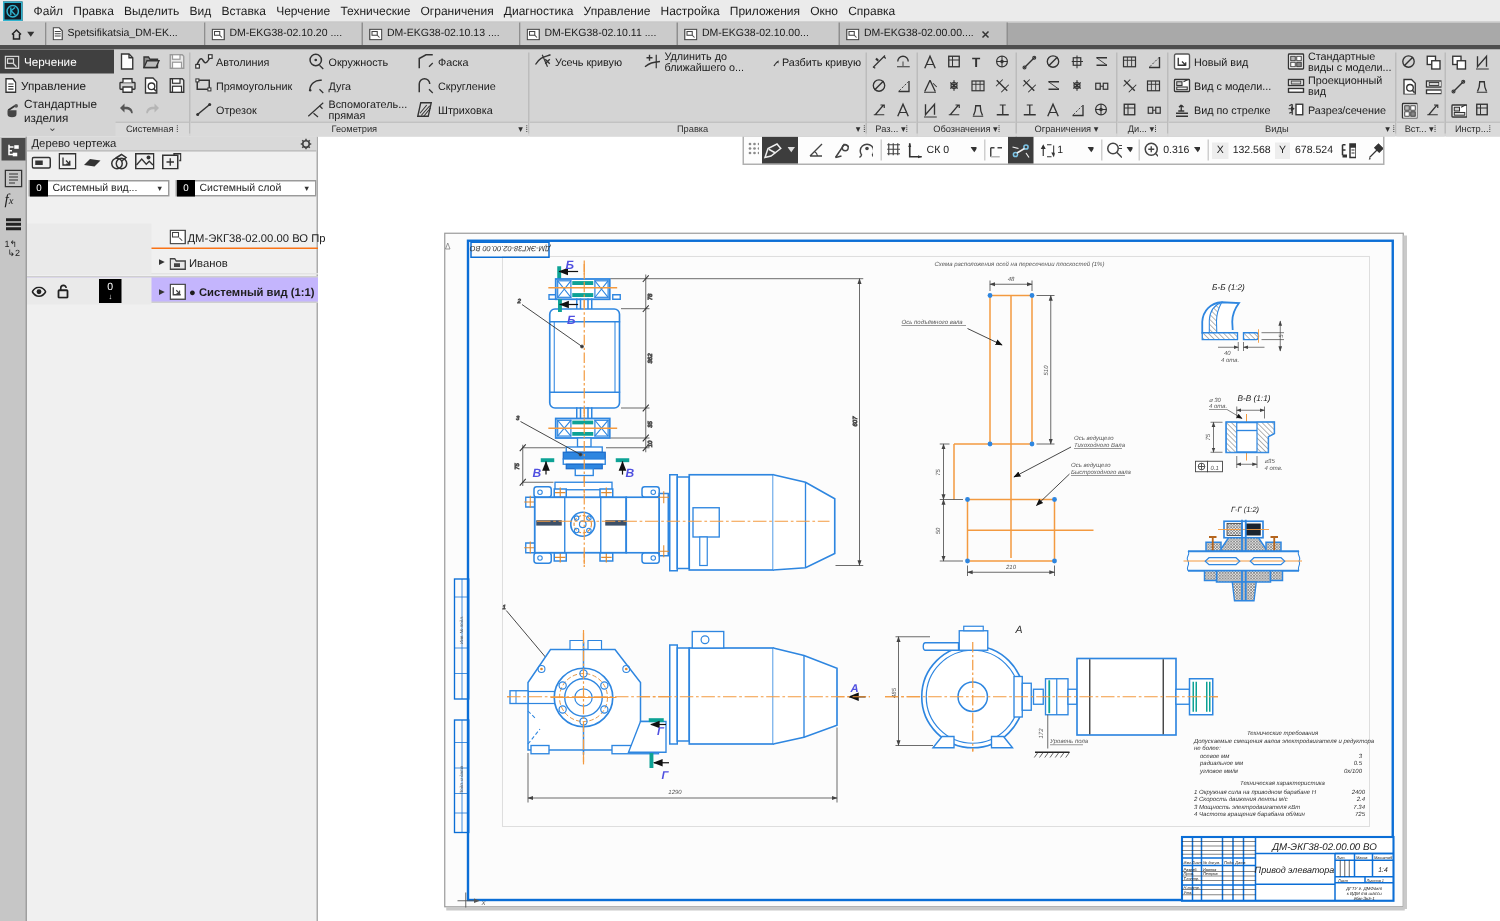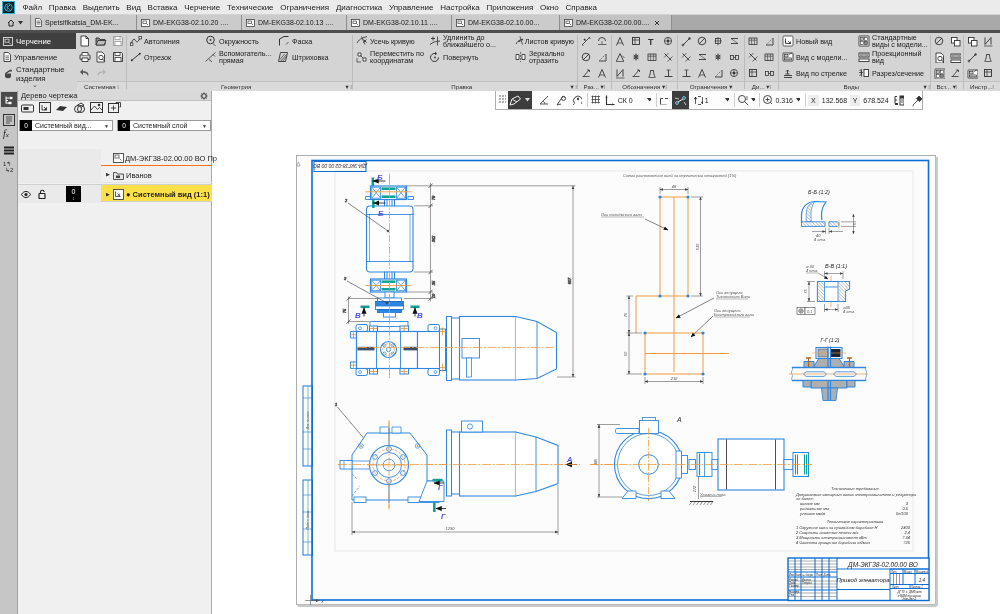--- a/index.html
+++ b/index.html
@@ -874,20 +874,31 @@
           </svg>Автолиния</div>
         <div class="rbtn" style="width:73px"><svg width="12" height="12">
             <use href="#i-circ"></use>
           </svg>Окружность</div>
         <div class="rbtn" style="width:70px"><svg width="12" height="12">
             <use href="#i-cham"></use>
           </svg>Фаска</div>
       </div>
   <div class="rrow">
         <div class="rbtn" style="width:75px"><svg width="12" height="12">
+            <use href="#i-rect2"></use>
+          </svg>Прямоугольник</div>
+        <div class="rbtn" style="width:73px"><svg width="12" height="12">
+            <use href="#i-arc"></use>
+          </svg>Дуга</div>
+        <div class="rbtn" style="width:70px"><svg width="12" height="12">
+            <use href="#i-fill"></use>
+          </svg>Скругление</div>
+      </div>
+  <div class="rrow">
+        <div class="rbtn" style="width:75px"><svg width="12" height="12">
             <use href="#i-seg"></use>
           </svg>Отрезок</div>
         <div class="rbtn" style="width:73px">
           <svg width="12" height="12">
             <use href="#i-aux"></use>
           </svg>
           <span class="t2">Вспомогатель...<br>прямая</span>
         </div>
         <div class="rbtn" style="width:70px"><svg width="12" height="12">
             <use href="#i-hatch"></use>
@@ -904,38 +915,21 @@
         <div class="rbtn" style="width:86px">
           <svg width="12" height="12">
             <use href="#i-ext"></use>
           </svg>
           <span class="t2">Удлинить до<br>ближайшего о...</span>
         </div>
         <div class="rbtn" style="width:62px">
           <svg width="12" height="12">
             <use href="#i-split"></use>
           </svg>
-          <span class="t2">Листов кривую</span>
-        </div>
-      </div>
-  <div class="rrow">
-        <div class="rbtn" style="width:73px">
-          <svg width="12" height="12">
-            <use href="#i-move"></use>
-          </svg>
-          <span class="t2">Переместить по<br>координатам</span>
-        </div>
-        <div class="rbtn" style="width:86px"><svg width="12" height="12">
-            <use href="#i-rot"></use>
-          </svg>Повернуть</div>
-        <div class="rbtn" style="width:62px">
-          <svg width="12" height="12">
-            <use href="#i-mirr"></use>
-          </svg>
-          <span class="t2">Зеркально<br>отразить</span>
+          <span class="t2">Разбить кривую</span>
         </div>
       </div>
   <div class="lbl">Правка<span style="float:right">▾ ⁞</span></div>
  </div>
  <div class="sepv" style="left:577px"></div>
  <div class="rsec" style="left:578px;width:33px">
   <div class="ig" style="grid-template-columns:16px 16px">
    <svg width="11" height="11">
           <use href="#s1"></use>
         </svg>
@@ -1227,21 +1221,21 @@
   </div>
   <div class="trow" style="top:75px;border-bottom:1px solid #e3e3e3">
         <div class="lcol"></div>
    <span style="position:absolute;left:88px;top:5px;font-size:5px;color:#333">▶</span>
    <svg width="11" height="9" style="position:absolute;left:95px;top:4.5px">
           <path d="M0.5 1.5h3l1 1.5h6V8.5H0.5z" fill="#e8e8e8" stroke="#444" stroke-width="0.9"></path>
           <rect x="3" y="4.5" width="4" height="2.5" fill="#444"></rect>
         </svg>
    <span style="position:absolute;left:108px;top:5px">Иванов</span>
   </div>
-  <div class="trow" style="top:93px;height:18px;border-top:1px solid #cfcfcf;border-bottom:1px solid #cfcfcf;background:#fde047">
+  <div class="trow" style="top:93px;height:18px;border-top:1px solid #cfcfcf;border-bottom:1px solid #cfcfcf;background:#c4b5fd">
         <div class="lcol" style="height:18px"></div>
    <svg width="10" height="7" style="position:absolute;left:3px;top:6px">
           <path d="M0.5 3.5C2 1 3.5 0.5 5 0.5s3 .5 4.5 3C8 6 6.5 6.5 5 6.5S2 6 0.5 3.5z" fill="none" stroke="#222" stroke-width="1"></path>
           <circle cx="5" cy="3.5" r="1.6" fill="#222"></circle>
         </svg>
    <svg width="8" height="10" style="position:absolute;left:20px;top:4px">
           <rect x="1" y="4.5" width="6" height="5" rx="0.5" fill="none" stroke="#222" stroke-width="1.2"></rect>
           <path d="M2.5 4.5V3a1.8 1.8 0 0 1 3.6 0" fill="none" stroke="#222" stroke-width="1.1"></path>
         </svg>
    <div style="position:absolute;left:48px;top:1px;width:15px;height:16px;background:#000;color:#fff;text-align:center;font-size:7px;line-height:11px">0<div style="font-size:5px;line-height:2px">↓</div></div>

